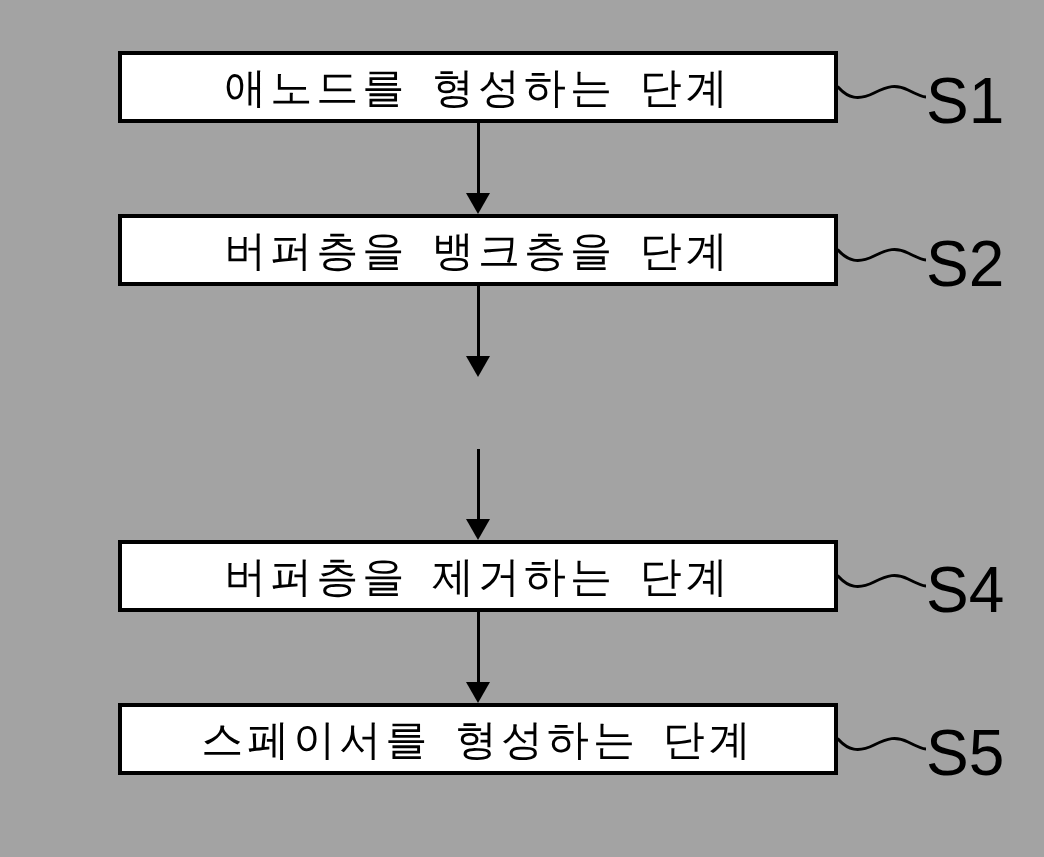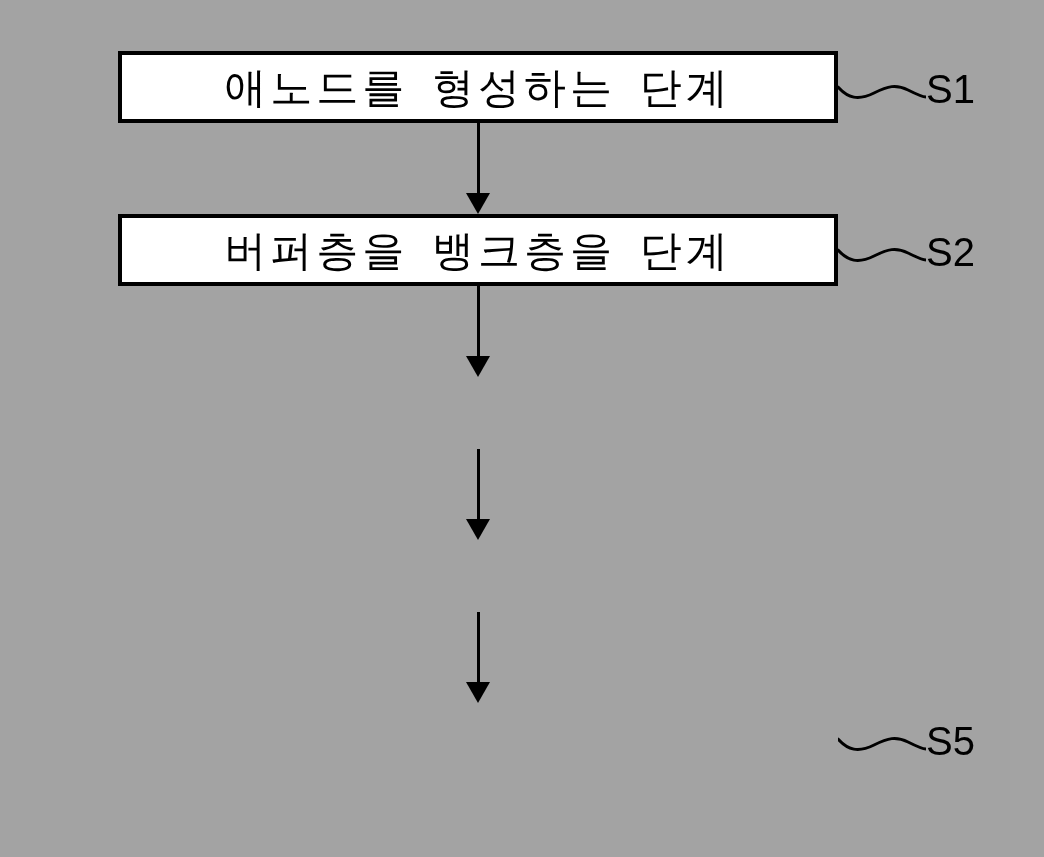--- a/index.html
+++ b/index.html
@@ -48,21 +48,21 @@
     left: 838px;
     top: 32px;
     width: 88px;
     height: 22px;
     display: block;
   }
   .step-ref {
     position: absolute;
     left: 926px;
     top: 18px;
-    font-size: 40px;
+    font-size: 64px;
     line-height: 1;
     color: #000000;
     white-space: nowrap;
   }
   .arrow {
     position: absolute;
     left: 466px;
     width: 24px;
   }
   .arrow .shaft {
@@ -117,26 +117,38 @@
     <div class="shaft" style="height:72px"></div>
     <div class="head"></div>
   </div>
 
 
   <div class="arrow" style="top:449px;height:91px">
     <div class="shaft" style="height:72px"></div>
     <div class="head"></div>
   </div>
 
+  <div class="row" style="top:540px">
+    <div class="step-box">
+      <span class="step-label">버퍼층을 제거하는 단계</span>
+    </div>
+    <svg class="squiggle" viewBox="0 0 88 22">
+      <path d="M0,4 C10,15 20,18 36,10 C50,3 58,1 70,7 C78,11 84,14 88,14" fill="none" stroke="#000000" stroke-width="3" stroke-linecap="round"></path>
+    </svg>
+    <div class="step-ref">S4</div>
+  </div>
 
   <div class="arrow" style="top:612px;height:91px">
     <div class="shaft" style="height:72px"></div>
     <div class="head"></div>
   </div>
 
   <div class="row" style="top:703px">
+    <div class="step-box">
+      <span class="step-label">스페이서를 형성하는 단계</span>
+    </div>
     <svg class="squiggle" viewBox="0 0 88 22">
       <path d="M0,4 C10,15 20,18 36,10 C50,3 58,1 70,7 C78,11 84,14 88,14" fill="none" stroke="#000000" stroke-width="3" stroke-linecap="round"></path>
     </svg>
     <div class="step-ref">S5</div>
   </div>
 
 </div>
 
 </body></html>

